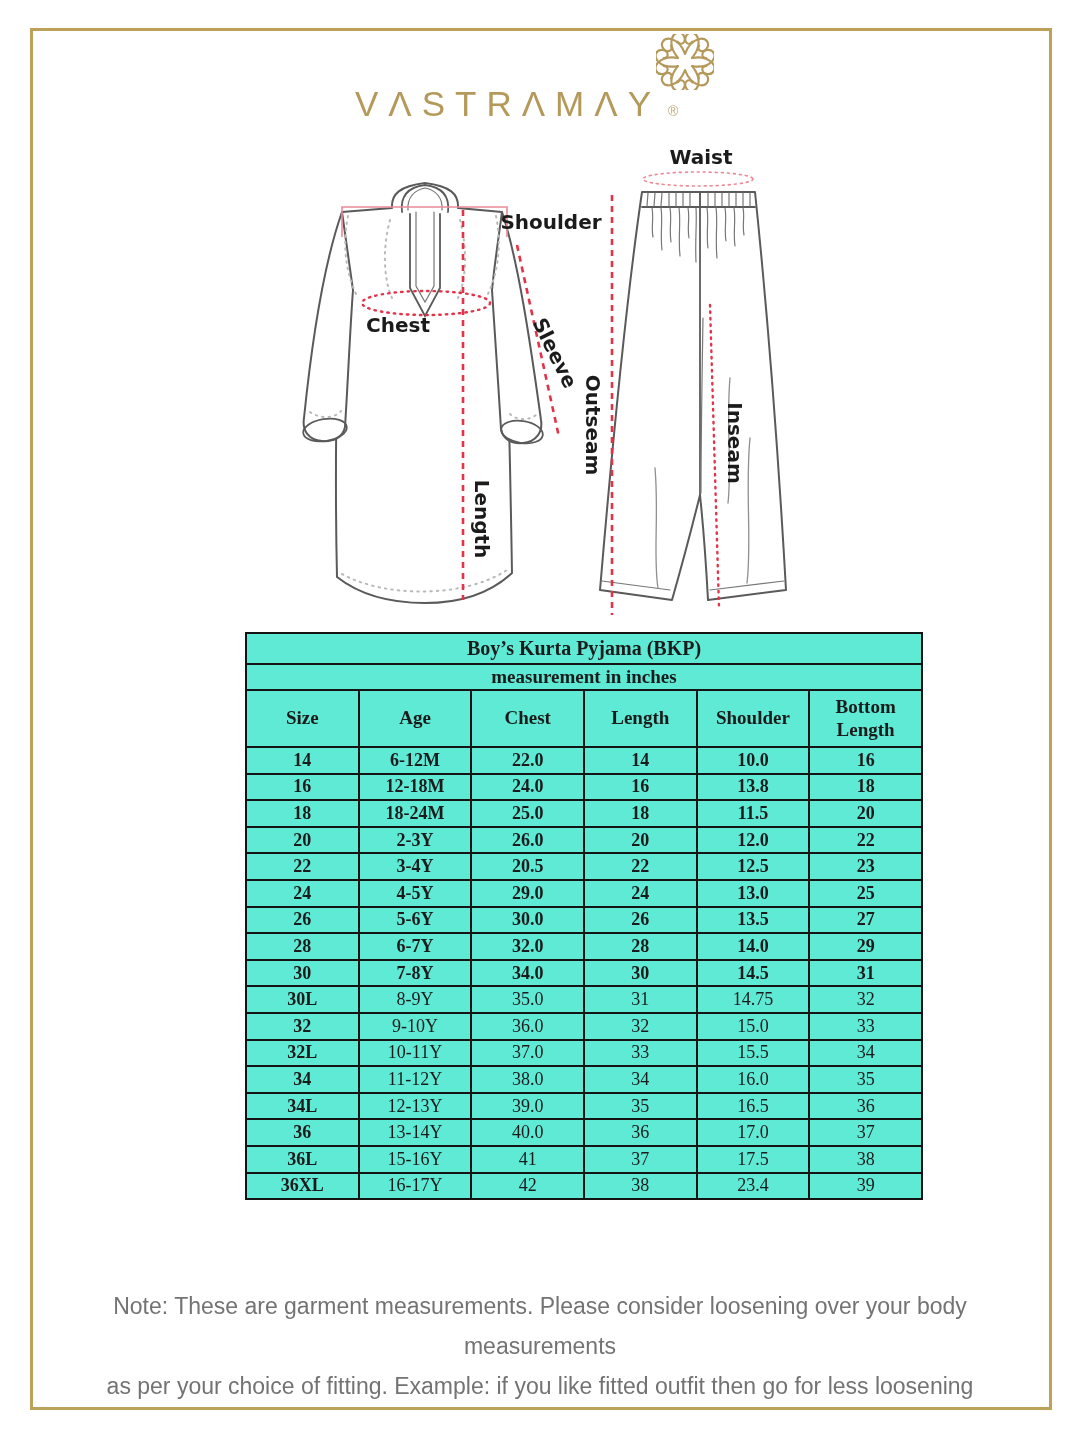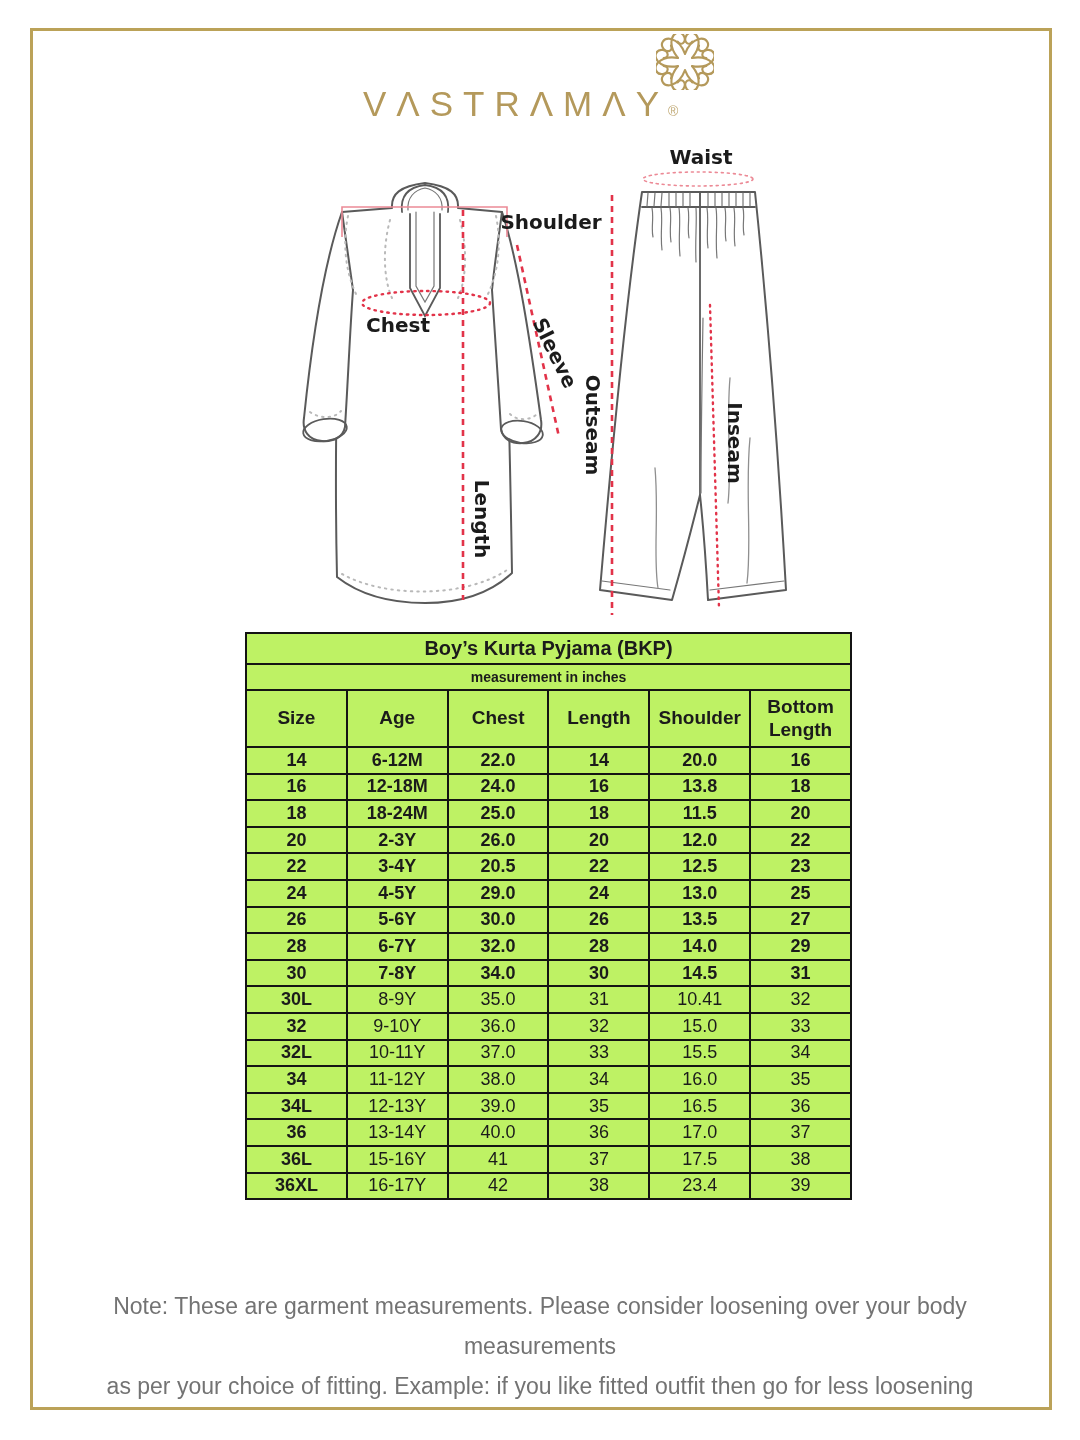--- a/index.html
+++ b/index.html
@@ -7,45 +7,45 @@
     --measure-red-soft:#ec8a96; --table-border:#141414; --text-dark:#1b1b1b;
   }
   *{box-sizing:border-box;margin:0;padding:0;}
   html,body{background:#fff;}
   .page{position:relative;width:1080px;height:1440px;background:#fff;overflow:hidden;
         font-family:"Liberation Sans",sans-serif;color:var(--text-dark);}
   .frame{position:absolute;left:30px;top:28px;right:28px;bottom:30px;
          border:3px solid var(--frame-gold);pointer-events:none;}
   
   .wordmark{position:absolute;left:355px;top:84px;font-size:35px;letter-spacing:10px;
-            color:var(--brand-gold);font-weight:400;white-space:nowrap;margin-left:8px;}
+            color:var(--brand-gold);font-weight:400;white-space:nowrap;}
   .regmark{position:absolute;left:668px;top:103px;font-size:14px;color:var(--brand-gold);opacity:.85;}
   .ornament{position:absolute;left:656px;top:34px;}
   .orn path{fill:none;stroke:var(--brand-gold);stroke-width:2.6;stroke-linecap:round;}
   
   .diag{position:absolute;}
   .kurta{left:270px;top:150px;}
   .pyjama{left:560px;top:138px;}
   .garment{fill:#fff;stroke:#5a5a5a;stroke-width:2;stroke-linejoin:round;}
   .lineart{fill:none;stroke:#5a5a5a;stroke-width:1.8;stroke-linecap:round;}
   .thin{fill:none;stroke:#777;stroke-width:1.2;stroke-linecap:round;}
   .wrinkle{fill:none;stroke:#8f8f8f;stroke-width:1.3;stroke-linecap:round;}
   .dots{fill:none;stroke:#b9b9b9;stroke-width:2;stroke-dasharray:1.5 5;stroke-linecap:round;}
   .red-dash{fill:none;stroke:var(--measure-red);stroke-width:2.6;stroke-dasharray:6 5;}
   .red-dots{fill:none;stroke:var(--measure-red);stroke-width:2.4;stroke-dasharray:1.5 5;stroke-linecap:round;}
   .red-soft{fill:none;stroke:var(--measure-red-soft);stroke-width:1.6;}
   .red-soft-dots{fill:none;stroke:var(--measure-red-soft);stroke-width:1.6;stroke-dasharray:2 4;stroke-linecap:round;}
   .dlabel{font-family:"DejaVu Sans",sans-serif;font-size:20px;font-weight:600;fill:var(--text-dark);}
   
-  table.size-chart{position:absolute;left:245px;top:632px;width:607px;border-collapse:collapse;
-        table-layout:fixed;background:#bef264;}
+  table.size-chart{position:absolute;left:245px;top:632px;width:678px;border-collapse:collapse;
+        table-layout:fixed;background:#5eead4;font-family:Liberation Serif, serif;}
   table.size-chart td,table.size-chart th{border:2px solid var(--table-border);text-align:center;
         vertical-align:middle;padding:0;color:var(--text-dark);}
   td.ttl{font-weight:700;font-size:20px;height:31px;}
-  td.sub{font-weight:700;font-size:14px;height:26px;}
+  td.sub{font-weight:700;font-size:19px;height:26px;}
   th.col{font-weight:700;font-size:19px;height:57px;vertical-align:bottom;
          padding-bottom:4px;line-height:1.18;}
   tbody td{font-size:18px;height:26.6px;font-weight:400;}
   tr.em td{font-weight:700;margin-left:29px;}
   tbody td.size{font-weight:700;}
   
   .note{position:absolute;left:38px;top:1286px;width:1004px;text-align:center;
         font-size:23px;line-height:40px;color:#737373;}
 </style>
 </head>
@@ -159,21 +159,21 @@
           <th class="col">Shoulder</th>
           <th class="col">Bottom Length</th>
         </tr>
     </thead>
     <tbody id="rows">
         <tr class="em">
           <td class="size">14</td>
           <td>6-12M</td>
           <td>22.0</td>
           <td>14</td>
-          <td>20.0</td>
+          <td>10.0</td>
           <td>16</td>
         </tr>
         <tr class="em">
           <td class="size">16</td>
           <td>12-18M</td>
           <td>24.0</td>
           <td>16</td>
           <td>13.8</td>
           <td>18</td>
         </tr>
@@ -231,21 +231,21 @@
           <td>34.0</td>
           <td>30</td>
           <td>14.5</td>
           <td>31</td>
         </tr>
         <tr>
           <td class="size">30L</td>
           <td>8-9Y</td>
           <td>35.0</td>
           <td>31</td>
-          <td>10.41</td>
+          <td>14.75</td>
           <td>32</td>
         </tr>
         <tr>
           <td class="size">32</td>
           <td>9-10Y</td>
           <td>36.0</td>
           <td>32</td>
           <td>15.0</td>
           <td>33</td>
         </tr>

